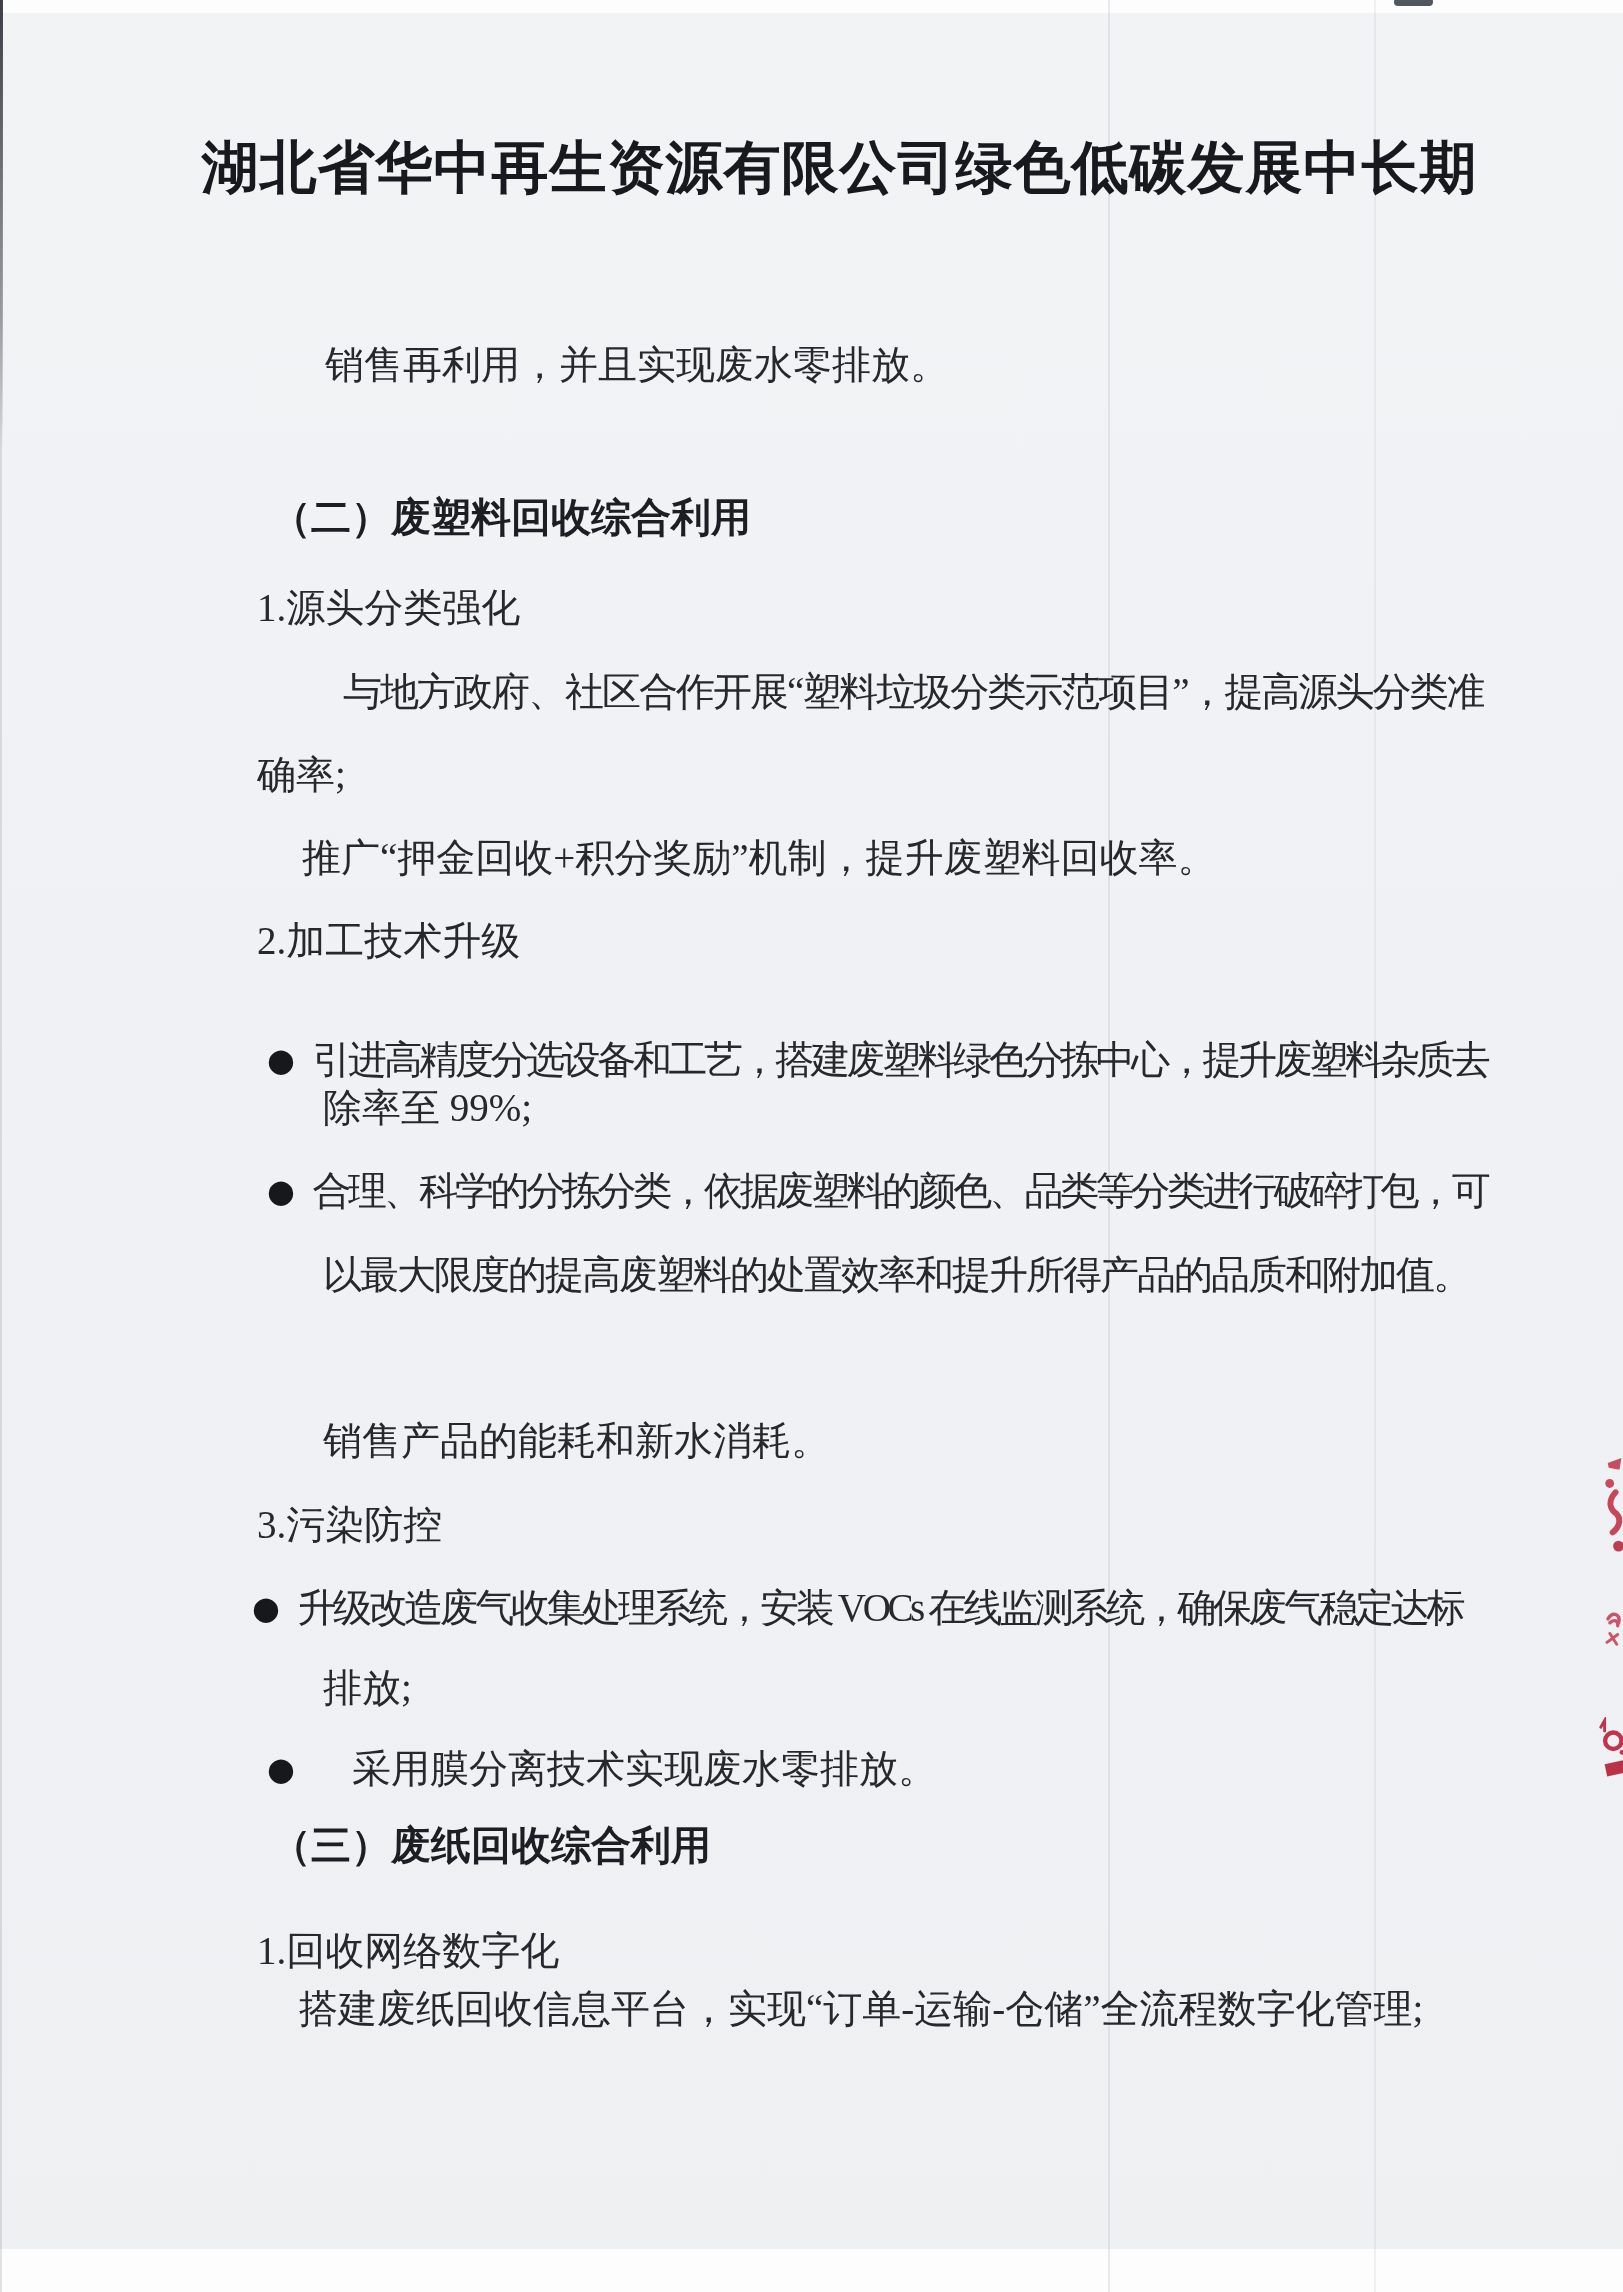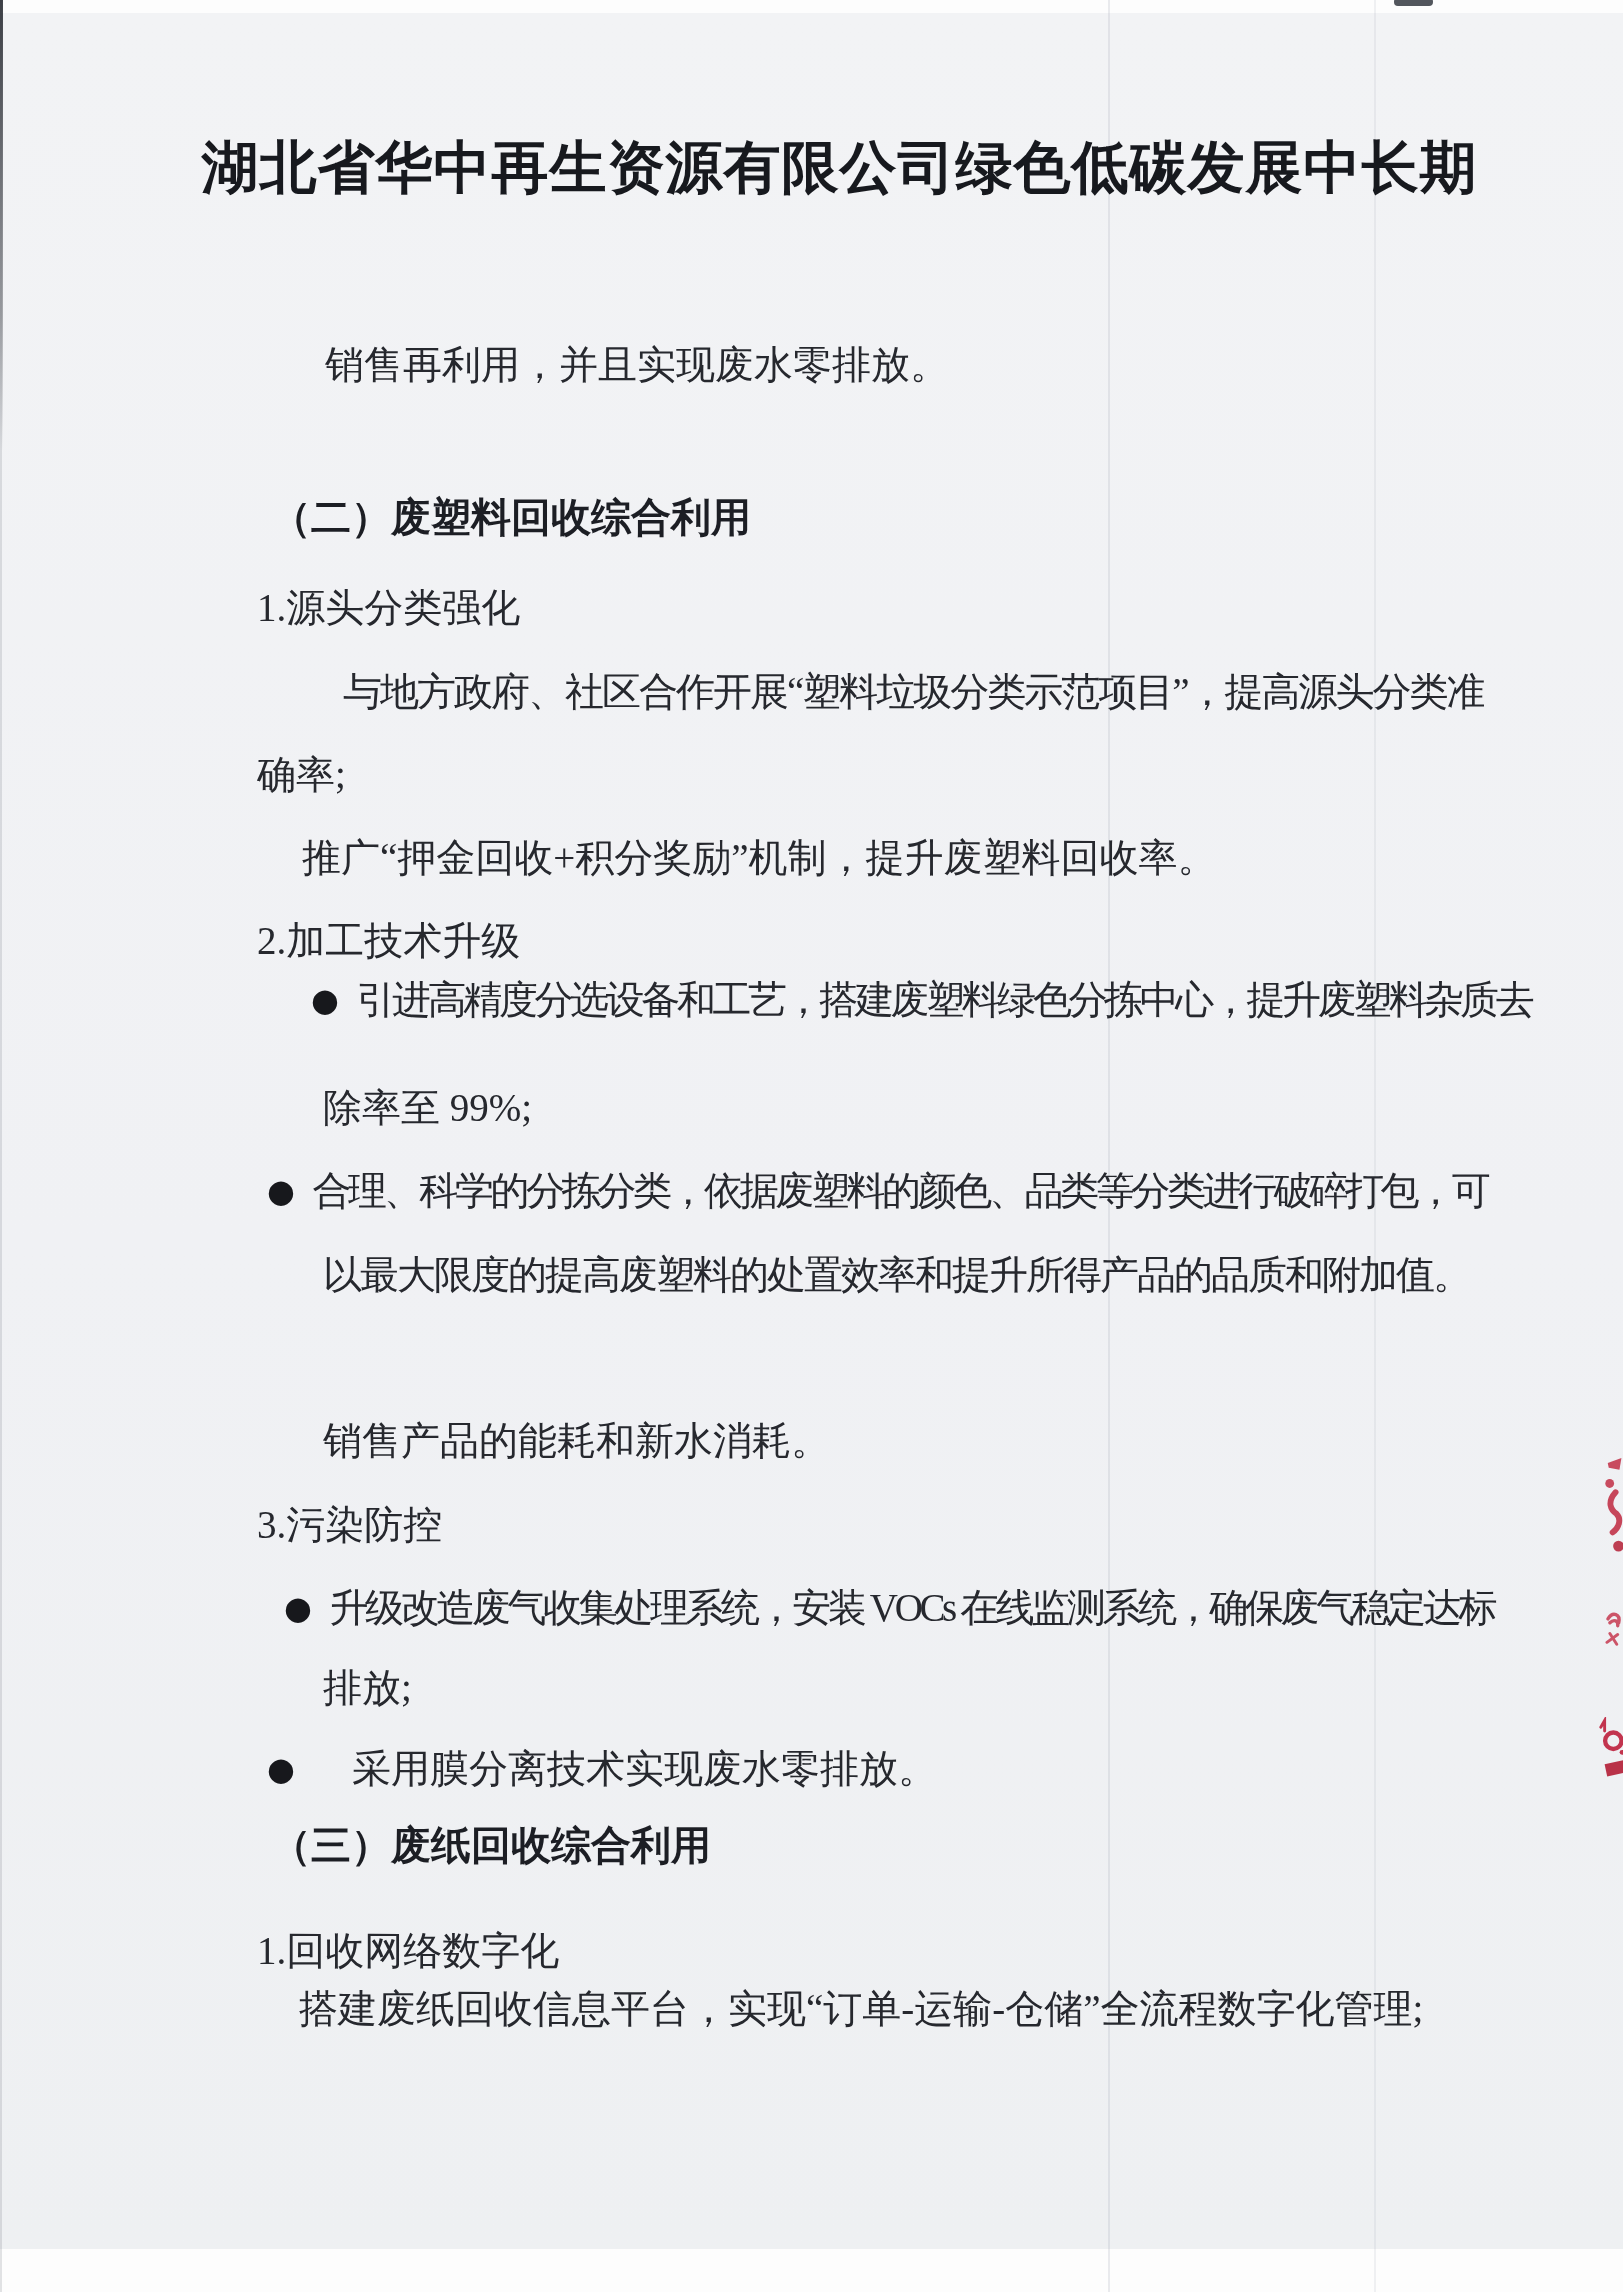--- a/index.html
+++ b/index.html
@@ -60,35 +60,35 @@
   <div class="t" style="left:325px;top:343px;">销售再利用，并且实现废水零排放。</div>
 
   <div class="t" style="left:257px;top:586px;">1.源头分类强化</div>
 
   <div class="t sq30" style="left:343px;top:670px;">与地方政府、社区合作开展“塑料垃圾分类示范项目”，提高源头分类准</div>
   <div class="t" style="left:257px;top:753px;">确率;</div>
   <div class="t" style="left:302px;top:836px;">推广“押金回收+积分奖励”机制，提升废塑料回收率。</div>
 
   <div class="t" style="left:257px;top:919px;">2.加工技术升级</div>
 
-  <div class="t" style="left:267px;top:978px;margin-left:44px;">
+  <div class="t" style="left:267px;top:1038px;">
     <span class="bullet">●</span><span class="sq33">引进高精度分选设备和工艺，搭建废塑料绿色分拣中心，提升废塑料杂质去</span>
   </div>
   <div class="t" style="left:323px;top:1086px;">除率至 99%;</div>
 
   <div class="t" style="left:267px;top:1169px;">
     <span class="bullet">●</span><span class="sq33">合理、科学的分拣分类，依据废塑料的颜色、品类等分类进行破碎打包，可</span>
   </div>
   <div class="t sq30" style="left:323px;top:1253px;">以最大限度的提高废塑料的处置效率和提升所得产品的品质和附加值。</div>
 
   <div class="t" style="left:323px;top:1419px;">销售产品的能耗和新水消耗。</div>
 
   <div class="t" style="left:257px;top:1503px;">3.污染防控</div>
 
-  <div class="t" style="left:284px;top:1586px;">
+  <div class="t" style="left:252px;top:1586px;">
     <span class="bullet">●</span><span class="sq33">升级改造废气收集处理系统，安装 VOCs 在线监测系统，确保废气稳定达标</span>
   </div>
   <div class="t" style="left:323px;top:1666px;">排放;</div>
 
   <div class="t" style="left:267px;top:1747px;">
     <span class="bullet wide">●</span><span>采用膜分离技术实现废水零排放。</span>
   </div>
 
   <div class="t h" style="left:271px;top:1823px;">（三）废纸回收综合利用</div>
 

